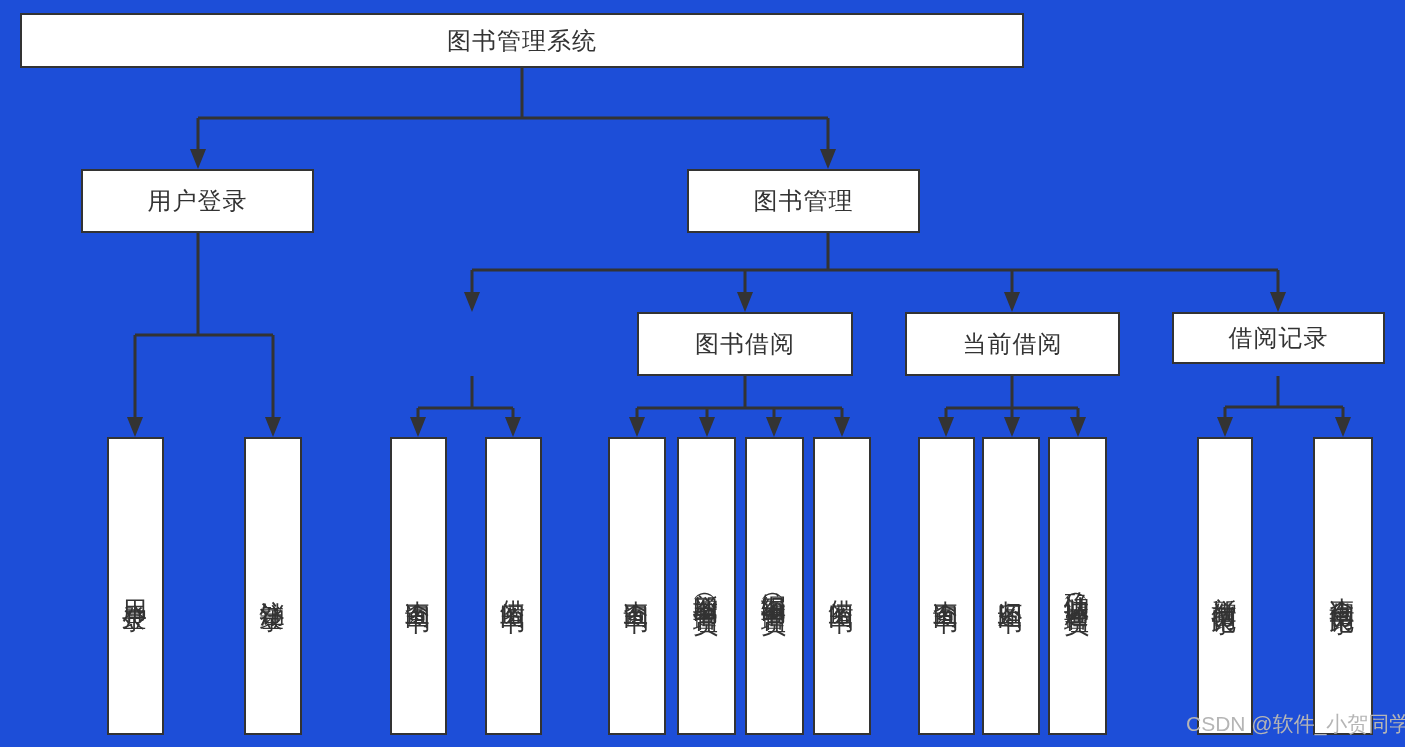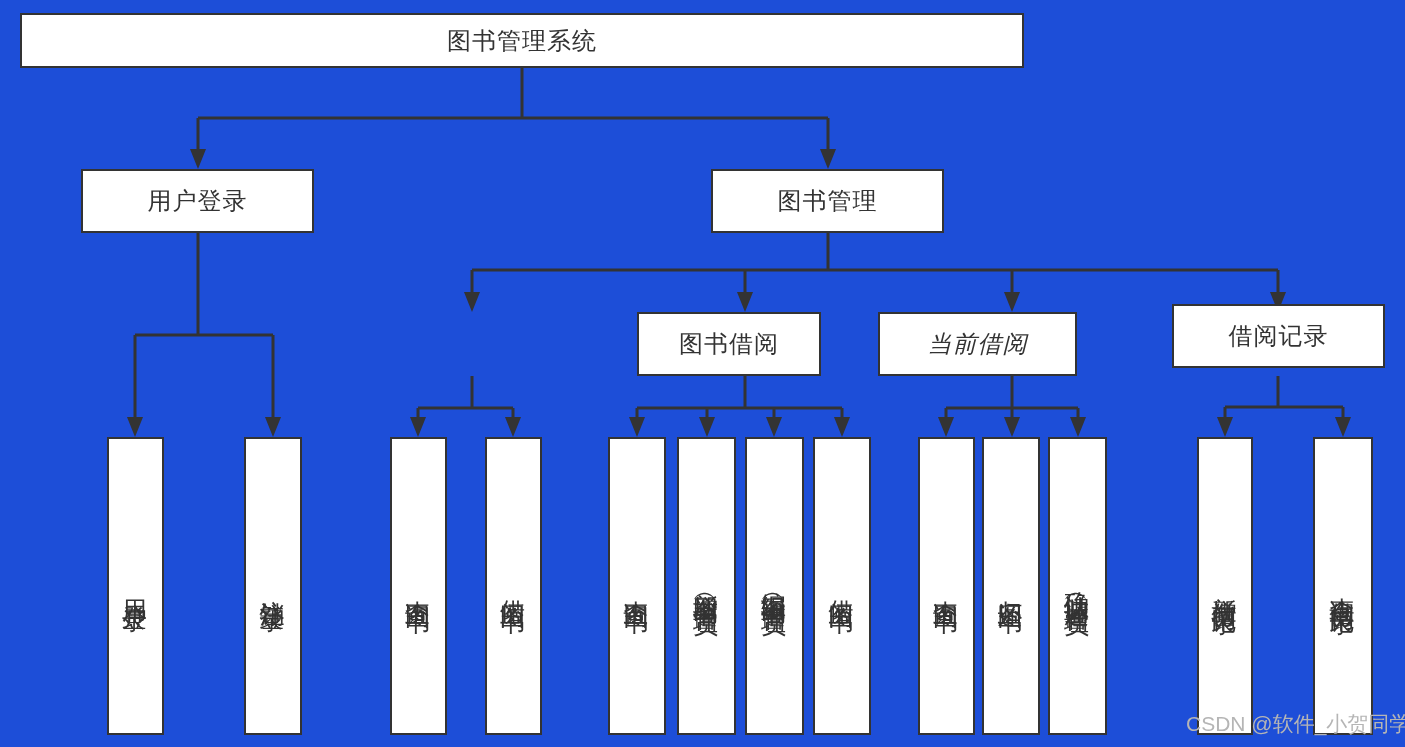--- a/index.html
+++ b/index.html
@@ -107,31 +107,31 @@
     </g>
   </svg>
 
   <div class="node hbox" style="left:20px; top:13px; width:1004px; height:55px;">
     <span>图书管理系统</span>
   </div>
 
   <div class="node hbox" style="left:81px; top:169px; width:233px; height:64px;">
     <span>用户登录</span>
   </div>
-  <div class="node hbox" style="left:711px; top:169px; width:233px; height:64px;">
+  <div class="node hbox" style="left:687px; top:169px; width:233px; height:64px;">
     <span>图书管理</span>
   </div>
 
-  <div class="node hbox" style="left:637px; top:312px; width:184px; height:64px;">
+  <div class="node hbox" style="left:637px; top:312px; width:216px; height:64px;">
     <span>图书借阅</span>
   </div>
-  <div class="node hbox" style="left:878px; top:312px; width:199px; height:64px;font-style:italic;">
+  <div class="node hbox" style="left:905px; top:312px; width:215px; height:64px;">
     <span>当前借阅</span>
   </div>
-  <div class="node hbox" style="left:1172px; top:304px; width:213px; height:64px;">
+  <div class="node hbox" style="left:1172px; top:312px; width:213px; height:52px;">
     <span>借阅记录</span>
   </div>
 
   <div class="node vbox" style="left:107px; top:437px; width:57px; height:298px;">
     <span class="vlabel">用户登录</span>
   </div>
   <div class="node vbox" style="left:244px; top:437px; width:58px; height:298px;">
     <span class="vlabel">注销登录</span>
   </div>
 

